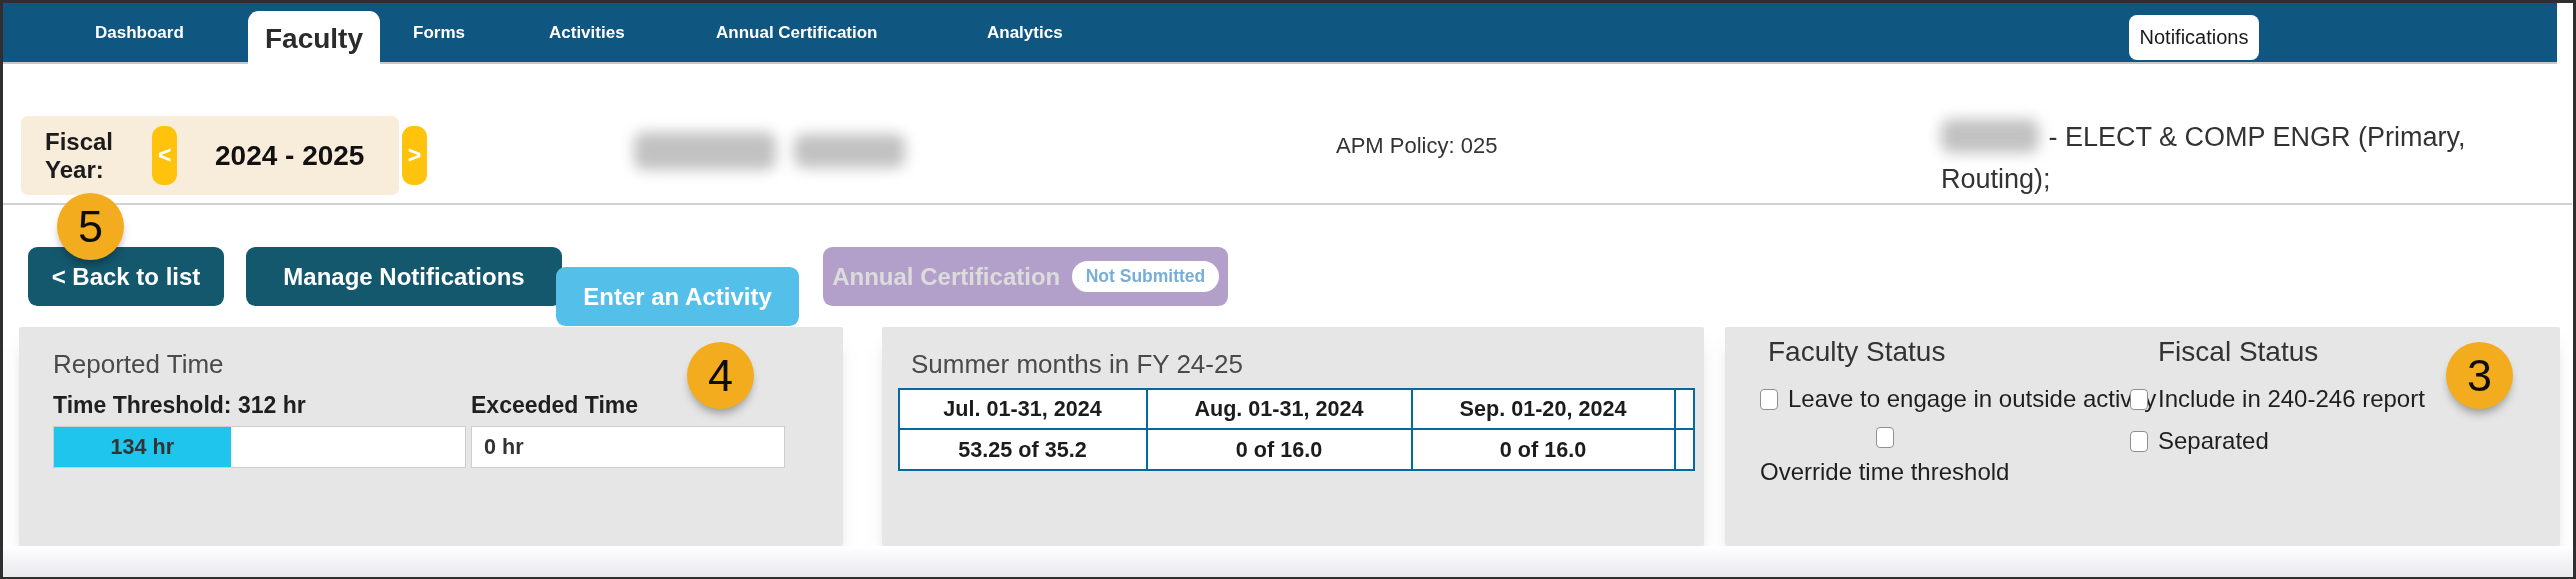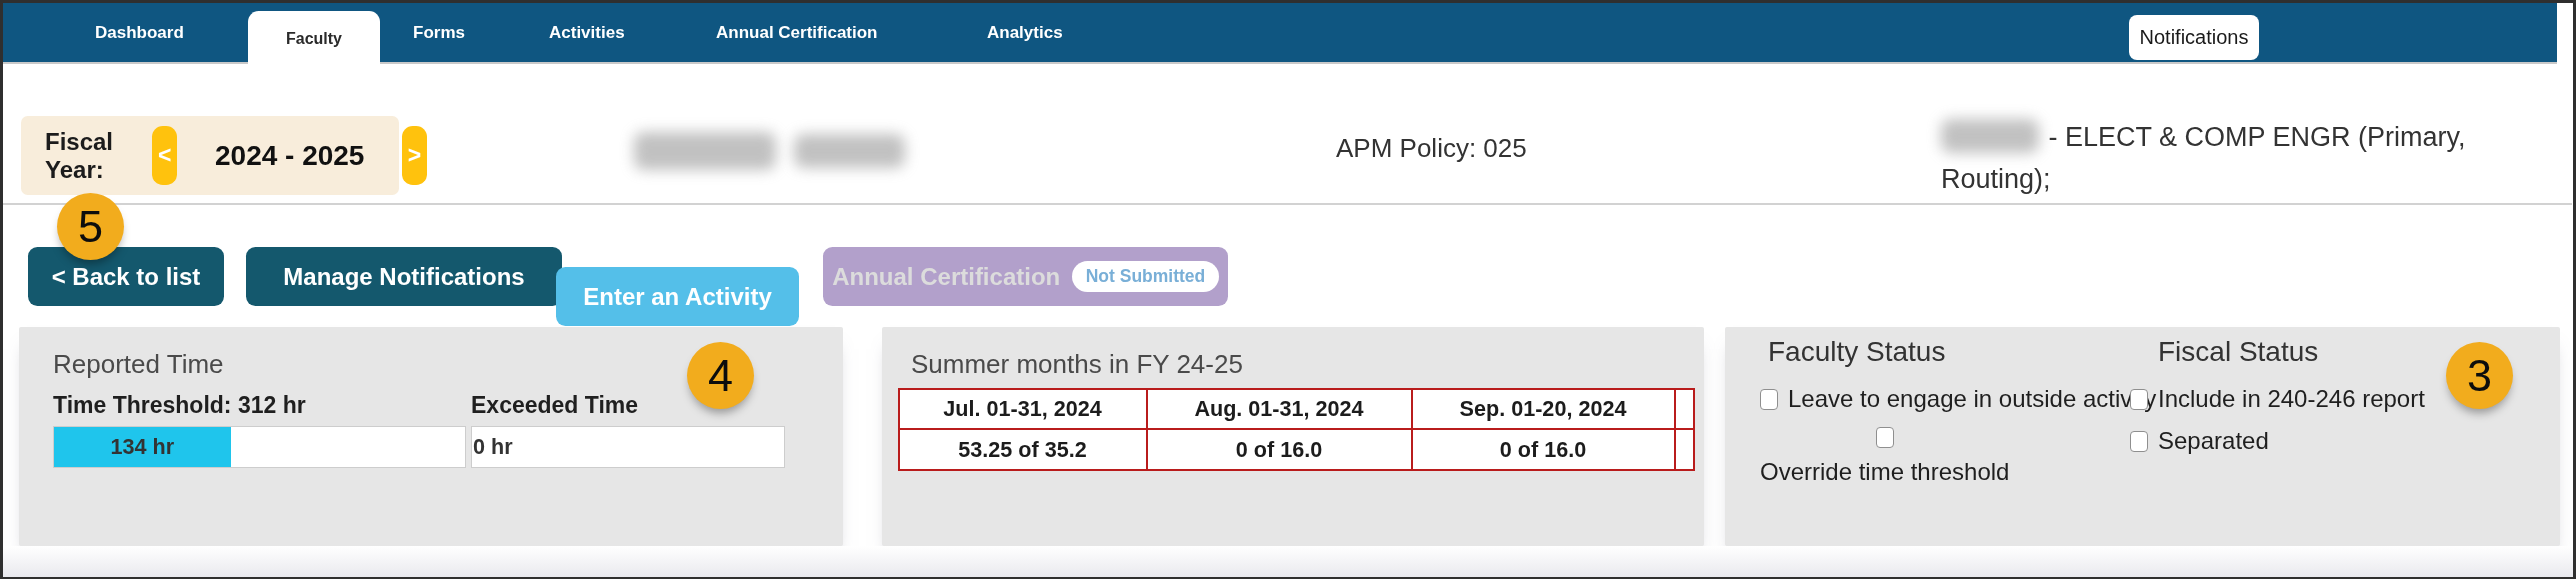--- a/index.html
+++ b/index.html
@@ -14,21 +14,21 @@
     position:absolute; left:0; top:0; width:2554px; height:59px;
     background:#0f5681; border-bottom:2px solid #c9c9c9;
   }
   .nav-item{
     position:absolute; top:0; height:59px; display:flex; align-items:center;
     color:#ffffff; font-weight:bold; font-size:17px; cursor:pointer; white-space:nowrap;
   }
   .nav-tab-active{
     position:absolute; top:8px; height:55px; background:#ffffff;
     border-radius:10.8px 10.8px 0 0; display:flex; align-items:center; justify-content:center;
-    color:#2b2b2b; font-weight:bold; font-size:16px; z-index:2; cursor:pointer;
+    color:#2b2b2b; font-weight:bold; font-size:28px; z-index:2; cursor:pointer;
   }
   .notif-btn{
     position:absolute; left:2126px; top:11.5px; width:130px; height:45px;
     background:#ffffff; border-radius:8px; display:flex; align-items:center; justify-content:center;
     font-size:20px; color:#1a1a1a; cursor:pointer; z-index:2;
   }
   
   .fy-panel{
     position:absolute; left:18px; top:113px; width:378px; height:79px;
     background:#f8eddb; border-radius:6.7px; display:flex; align-items:center;gap:24px;
@@ -39,21 +39,21 @@
     color:#ffffff; font-weight:bold; font-size:23px; display:flex; align-items:center; justify-content:center;
     cursor:pointer;
   }
   .fy-arrow.prev{margin-left:15px;}
   .fy-arrow.next{margin-left:12px;}
   .fy-year{font-weight:bold; font-size:28px; color:#111; margin-left:13.5px; margin-right:1.3px; white-space:nowrap;}
   .blur-blob{background:#8f8f8f; opacity:.55; filter:blur(6.7px); border-radius:9.4px;}
   .name-redacted{position:absolute; left:631px; top:125px; width:310px; height:45px; display:flex; gap:17.5px; align-items:center;}
   .name-redacted .b1{width:142px; height:38px;}
   .name-redacted .b2{width:111px; height:34px;}
-  .apm-policy{position:absolute; left:1333px; top:130px; font-size:26px; color:#333;}
+  .apm-policy{position:absolute; left:1333px; top:130px; font-size:22px; color:#333;}
   .dept-block{position:absolute; left:1938px; top:113px; width:594px; font-size:27px; color:#333; line-height:42px;}
   .dept-blob{display:inline-block; vertical-align:middle; width:98px; height:34px; margin-right:9.4px; margin-top:-5.4px;}
   .header-divider{position:absolute; left:0; top:200px; width:2569px; height:2px; background:#d2d2d2;}
   
   .btn{
     position:absolute; top:244px; height:59px; border:none; border-radius:9.4px;
     font-family:"Liberation Sans", sans-serif; font-weight:bold; font-size:24px; color:#ffffff;
     display:flex; align-items:center; justify-content:center; cursor:pointer; white-space:nowrap;
   }
   .btn-teal{background:#14586d;}
@@ -77,24 +77,24 @@
   }
   .panel-title{position:absolute; font-size:26px; color:#4a4a4a; white-space:nowrap;}
   .bold-label{position:absolute; font-weight:bold; font-size:23px; color:#1f1f1f; white-space:nowrap;}
   .bar{
     position:absolute; top:99px; height:42px; background:#ffffff; border:0.7px solid #cdcdcd; box-sizing:border-box;
   }
   .bar-fill{
     height:100%; background:#1fc5ec; display:flex; align-items:center; justify-content:center;
     font-weight:bold; font-size:21.6px; color:#333;
   }
-  .bar-value{display:flex; align-items:center; padding-left:1px; font-weight:bold; font-size:21.6px; color:#333; height:100%;}
+  .bar-value{display:flex; align-items:center; padding-left:12px; font-weight:bold; font-size:21.6px; color:#333; height:100%;}
   
   .sum-table{
-    position:absolute; left:15.5px; top:61px; background:#b91c1c; padding:2px;
+    position:absolute; left:15.5px; top:61px; background:#0369a1; padding:2px;
     display:grid; grid-template-columns:246px 263px 261px 17.5px; grid-auto-rows:38px 39px; gap:2px;
   }
   .sum-cell{
     background:#ffffff; display:flex; align-items:center; justify-content:center;
     font-weight:bold; font-size:21.6px; color:#1c1c1c; white-space:nowrap; overflow:hidden;
   }
   
   .status-title{position:absolute; font-size:28px; color:#333; white-space:nowrap;}
   .chk-row{position:absolute; display:flex; align-items:center; gap:10px; white-space:nowrap;}
   .chk-row input[type=checkbox]{

